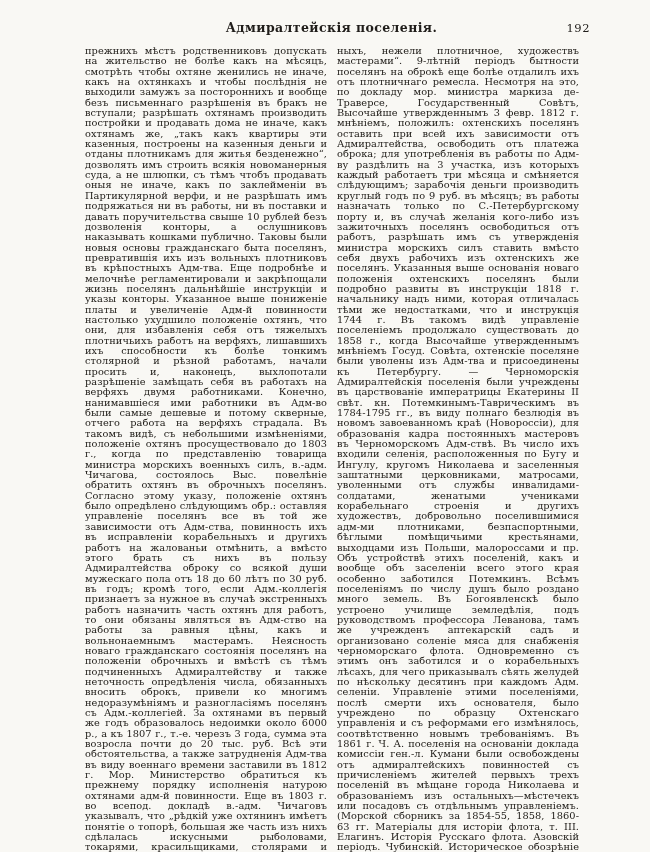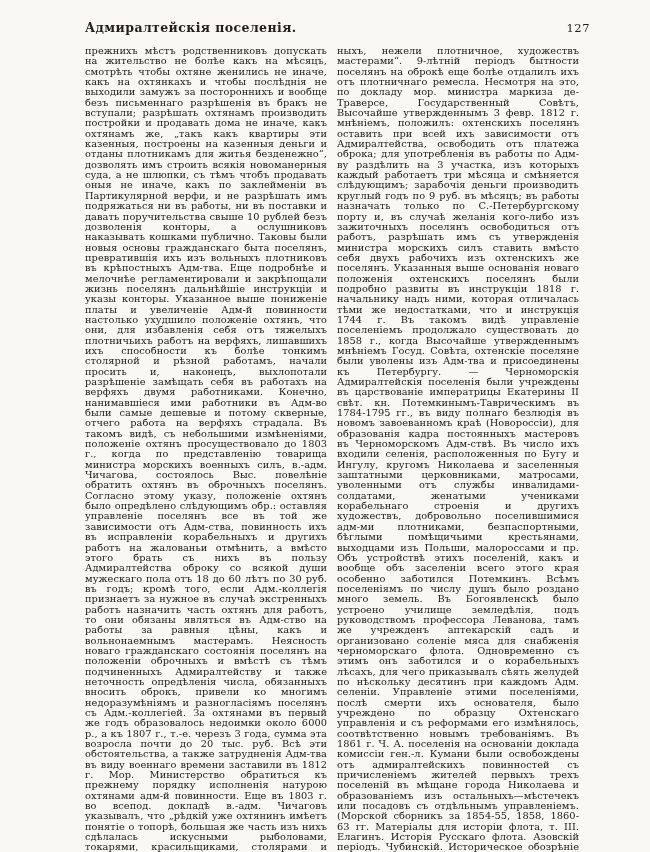--- a/index.html
+++ b/index.html
@@ -25,20 +25,21 @@
   }
   .running-head {
     position: relative;
     height: 22px;
     margin-bottom: 4px;
   }
   .running-head .title {
     position: absolute;
     left: 0;
     right: 0;
+    text-align: center;
     font-weight: bold;
     font-size: 12.5px;
     letter-spacing: 0.4px;
     font-family: "DejaVu Serif", "Liberation Serif", serif;
   }
   .running-head .pagenum {
     position: absolute;
     right: -12px;
     top: 1px;
     font-size: 11.5px;
@@ -62,20 +63,20 @@
   }
   .seg-normal { font-style: normal; }
   .seg-italic { }
 </style>
 </head>
 <body>
 
 <div class="page">
   <div class="running-head">
     <div class="title">Адмиралтейскія поселенія.</div>
-    <div class="pagenum">127</div>
+    <div class="pagenum">192</div>
   </div>
 
   <div class="columns">
     <div class="col"><span class="seg-normal">прежнихъ мѣстъ родственниковъ допускать на жительство не болѣе какъ на мѣсяцъ, смотрѣть чтобы охтяне женились не иначе, какъ на охтянкахъ и чтобы послѣднія не выходили замужъ за постороннихъ и вообще безъ письменнаго разрѣшенія въ бракъ не вступали; разрѣшать охтянамъ производить постройки и продавать дома не иначе, какъ охтянамъ же, „такъ какъ квартиры эти казенныя, построены на казенныя деньги и отданы плотникамъ для житья безденежно“, дозволять имъ строить всякія новоманерныя суда, а не шлюпки, съ тѣмъ чтобъ продавать оныя не иначе, какъ по заклейменіи въ Партикулярной верфи, и не разрѣшать имъ подряжаться ни въ работы, ни въ поставки и давать поручительства свыше 10 рублей безъ дозволенія конторы, а ослушниковъ наказывать кошками публично. Таковы были новыя основы гражданскаго быта поселянъ, превратившія ихъ изъ вольныхъ плотниковъ въ крѣпостныхъ Адм-тва. Еще подробнѣе и мелочнѣе регламентировали и закрѣпощали жизнь поселянъ дальнѣйшіе инструкціи и указы конторы. Указанное выше пониженіе платы и увеличеніе Адм-й повинности настолько ухудшило положеніе охтянъ, что они, для избавленія себя отъ тяжелыхъ плотничьихъ работъ на верфяхъ, лишавшихъ ихъ способности къ болѣе тонкимъ столярной и рѣзной работамъ, начали просить и, наконецъ, выхлопотали разрѣшеніе замѣщать себя въ работахъ на верфяхъ двумя работниками. Конечно, нанимавшіеся ими работники въ Адм-во были самые дешевые и потому скверные, отчего работа на верфяхъ страдала. Въ такомъ видѣ, съ небольшими измѣненіями, положеніе охтянъ просуществовало до 1803 г., когда по представленію товарища министра морскихъ военныхъ силъ, в.-адм. Чичагова, состоялось Выс. повелѣніе обратить охтянъ въ оброчныхъ поселянъ. Согласно этому указу, положеніе охтянъ было опредѣлено слѣдующимъ обр.: оставляя управленіе поселянъ все въ той же зависимости отъ Адм-ства, повинность ихъ въ исправленіи корабельныхъ и другихъ работъ на жалованьи отмѣнить, а вмѣсто этого брать съ нихъ въ пользу Адмиралтейства оброку со всякой души мужескаго пола отъ 18 до 60 лѣтъ по 30 руб. въ годъ; кромѣ того, если Адм.-коллегія признаетъ за нужное въ случаѣ экстренныхъ работъ назначить часть охтянъ для работъ, то они обязаны являться въ Адм-ство на работы за </span><span class="seg-italic">равныя цѣны, какъ и вольнонаемнымъ мастерамъ.</span><span class="seg-normal"> Неясность новаго гражданскаго состоянія поселянъ на положеніи оброчныхъ и вмѣстѣ съ тѣмъ подчиненныхъ Адмиралтейству и также неточность опредѣленія числа, обязанныхъ вносить оброкъ, привели ко многимъ недоразумѣніямъ и разногласіямъ поселянъ съ Адм.-коллегіей. За охтянами въ первый же годъ образовалось недоимки около 6000 р., а къ 1807 г., т.-е. черезъ 3 года, сумма эта возросла почти до 20 тыс. руб. Всѣ эти обстоятельства, а также затрудненія Адм-тва въ виду военнаго времени заставили въ 1812 г. Мор. Министерство обратиться къ прежнему порядку исполненія натурою охтянами адм-й повинности. Еще въ 1803 г. во всепод. докладѣ в.-адм. Чичаговъ указывалъ, что „рѣдкій уже охтянинъ имѣетъ понятіе о топорѣ, большая же часть изъ нихъ сдѣлалась искусными рыболовами, токарями, красильщиками, столярами и золотарнаго дѣла и другихъ, болѣе прибыточ-</span></div>
     <div class="col"><span class="seg-normal">ныхъ, нежели плотничное, художествъ мастерами“. 9-лѣтній періодъ бытности поселянъ на оброкѣ еще болѣе отдалилъ ихъ отъ плотничнаго ремесла. Несмотря на это, по докладу мор. министра маркиза де-Траверсе, Государственный Совѣтъ, Высочайше утвержденнымъ 3 февр. 1812 г. мнѣніемъ, положилъ: охтенскихъ поселянъ оставить при всей ихъ зависимости отъ Адмиралтейства, освободить отъ платежа оброка; для употребленія въ работы по Адм-ву раздѣлить на 3 участка, изъ которыхъ каждый работаетъ три мѣсяца и смѣняется слѣдующимъ; зарабочія деньги производить круглый годъ по 9 руб. въ мѣсяцъ; въ работы назначать только по С.-Петербургскому порту и, въ случаѣ желанія кого-либо изъ зажиточныхъ поселянъ освободиться отъ работъ, разрѣшать имъ съ утвержденія министра морскихъ силъ ставить вмѣсто себя двухъ рабочихъ изъ охтенскихъ же поселянъ. Указанныя выше основанія новаго положенія охтенскихъ поселянъ были подробно развиты въ инструкціи 1818 г. начальнику надъ ними, которая отличалась тѣми же недостатками, что и инструкція 1744 г. Въ такомъ видѣ управленіе поселеніемъ продолжало существовать до 1858 г., когда Высочайше утвержденнымъ мнѣніемъ Госуд. Совѣта, охтенскіе поселяне были уволены изъ Адм-тва и присоединены къ Петербургу. — </span><span class="seg-italic">Черноморскія Адмиралтейскія поселенія</span><span class="seg-normal"> были учреждены въ царствованіе императрицы Екатерины II свѣт. кн. Потемкинымъ-Таврическимъ въ 1784-1795 гг., въ виду полнаго безлюдія въ новомъ завоеванномъ краѣ (Новороссіи), для образованія кадра постоянныхъ мастеровъ въ Черноморскомъ Адм-ствѣ. Въ число ихъ входили селенія, расположенныя по Бугу и Ингулу, кругомъ Николаева и заселенныя заштатными церковниками, матросами, уволенными отъ службы инвалидами-солдатами, женатыми учениками корабельнаго строенія и другихъ художествъ, добровольно поселившимися адм-ми плотниками, безпаспортными, бѣглыми помѣщичьими крестьянами, выходцами изъ Польши, малороссами и пр. Объ устройствѣ этихъ поселеній, какъ и вообще объ заселеніи всего этого края особенно заботился Потемкинъ. Всѣмъ поселеніямъ по числу душъ было роздано много земель. Въ Богоявленскѣ было устроено училище земледѣлія, подъ руководствомъ профессора Леванова, тамъ же учрежденъ аптекарскій садъ и организовано соленіе мяса для снабженія черноморскаго флота. Одновременно съ этимъ онъ заботился и о корабельныхъ лѣсахъ, для чего приказывалъ сѣять желудей по нѣскольку десятинъ при каждомъ Адм. селеніи. Управленіе этими поселеніями, послѣ смерти ихъ основателя, было учреждено по образцу Охтенскаго управленія и съ реформами его измѣнялось, соотвѣтственно новымъ требованіямъ. Въ 1861 г. Ч. А. поселенія на основаніи доклада комиссіи ген.-л. Кумани были освобождены отъ адмиралтейскихъ повинностей съ причисленіемъ жителей первыхъ трехъ поселеній въ мѣщане города Николаева и образованіемъ изъ остальныхъ—мѣстечекъ или посадовъ съ отдѣльнымъ управленіемъ. (</span><span class="seg-italic">Морской сборникъ</span><span class="seg-normal"> за 1854-55, 1858, 1860-63 гг. </span><span class="seg-italic">Матеріалы для исторіи флота, т. III. Елагинъ.</span><span class="seg-normal"> Исторія Русскаго флота. Азовскій періодъ. </span><span class="seg-italic">Чубинскій.</span><span class="seg-normal"> Историческое обозрѣніе устройства упр. мор. вѣд.).</span></div>
   </div>
 </div>
 
 </body></html>

